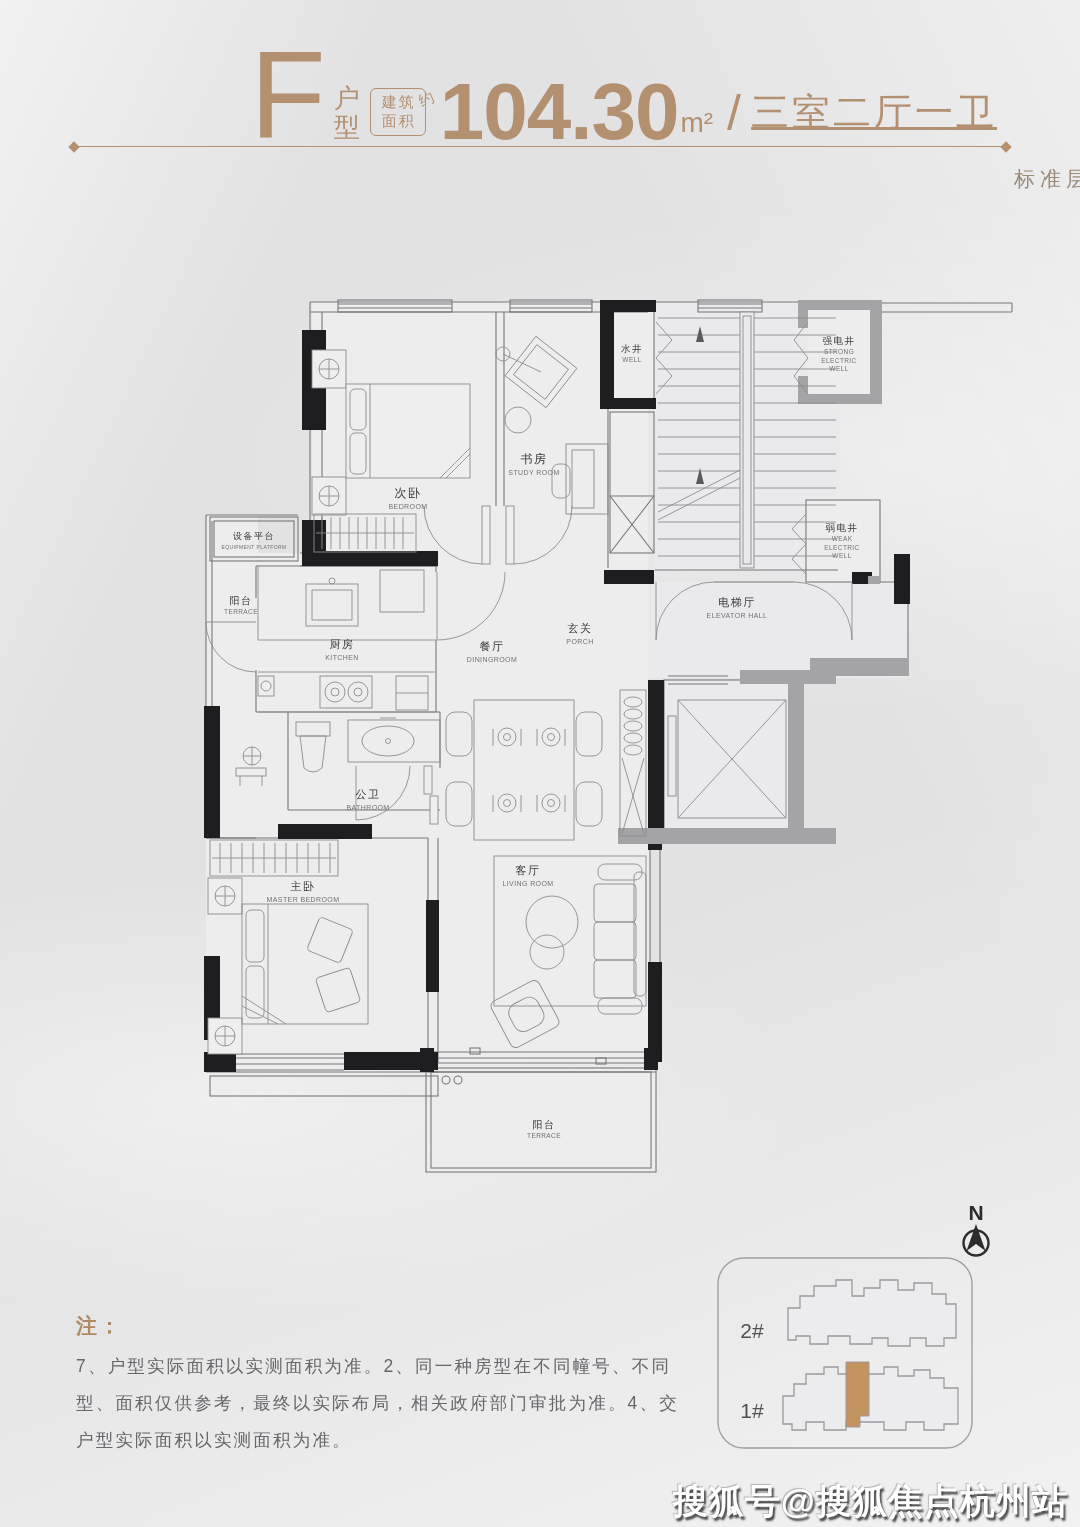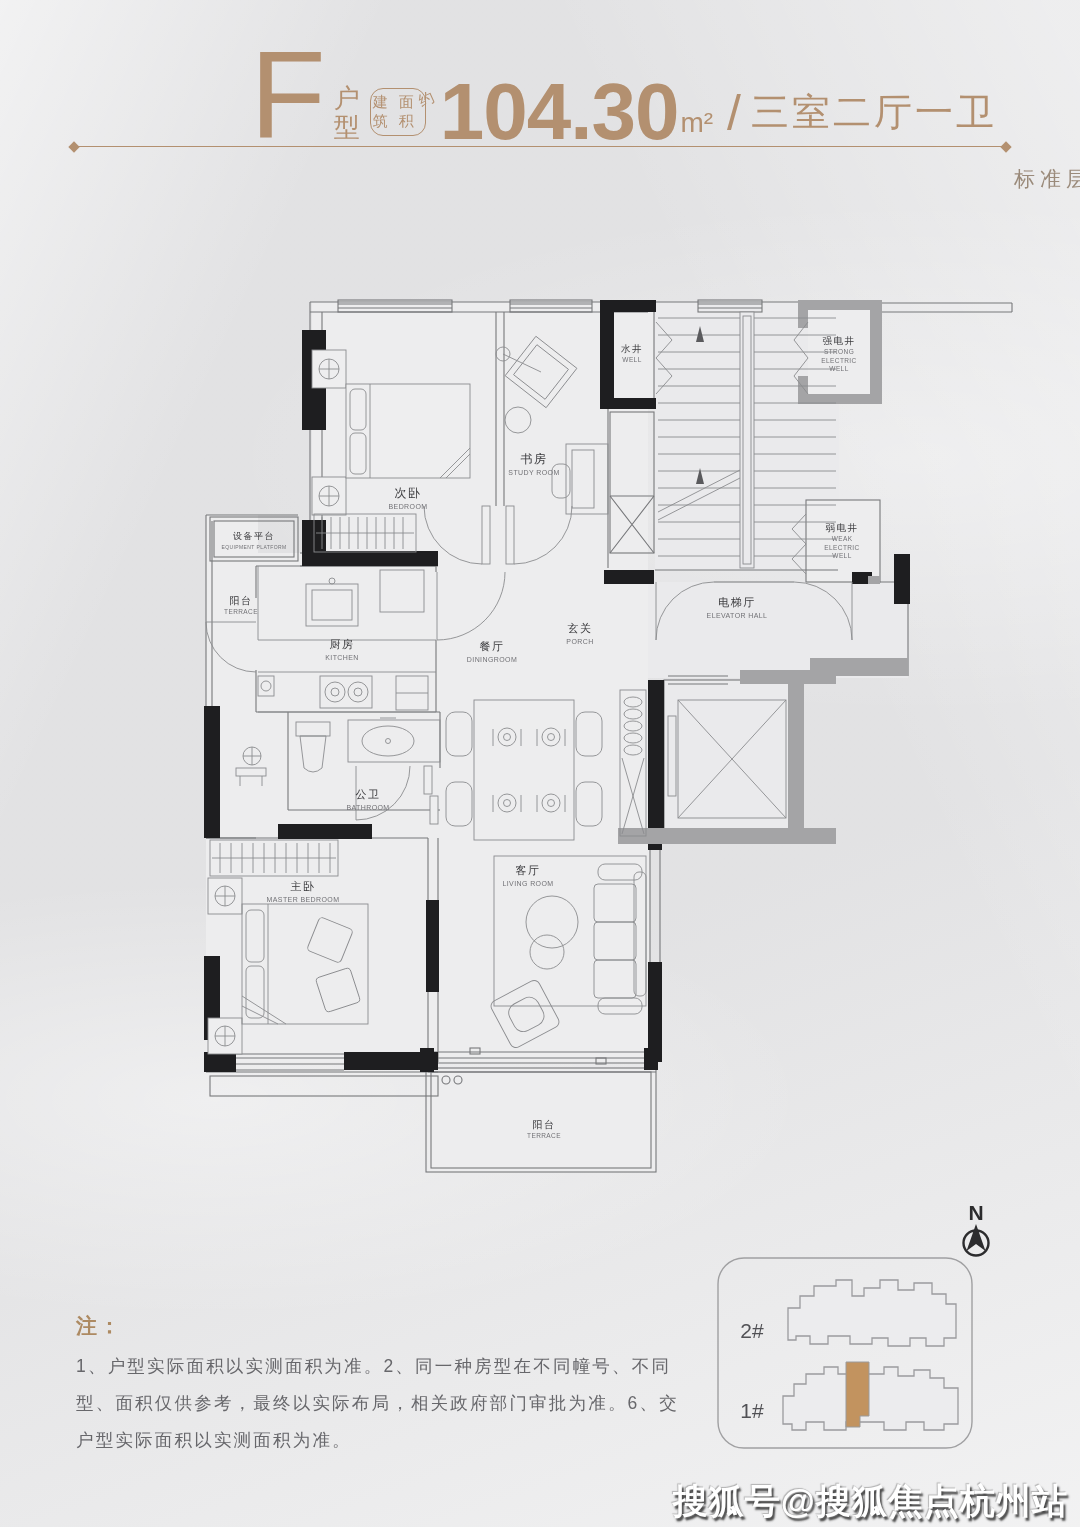--- a/index.html
+++ b/index.html
@@ -14,28 +14,28 @@
       linear-gradient(245deg, rgba(255,255,255,.4) 2%, rgba(255,255,255,0) 30%),
       radial-gradient(600px 220px at 20% 72%, rgba(255,255,255,.45), rgba(255,255,255,0)),
       radial-gradient(700px 260px at 85% 30%, rgba(255,255,255,.35), rgba(255,255,255,0)),
       linear-gradient(160deg, rgba(205,205,208,.25) 60%, rgba(255,255,255,.4) 100%);
   }
   
   .header{position:absolute;left:250px;top:26px;height:118px;display:flex;align-items:flex-end;z-index:3;}
   .f-letter{font-size:124px;line-height:.78;font-weight:500;color:#b39070;}
   .type-suffix{display:flex;flex-direction:column;color:#b39070;font-size:26px;line-height:1.12;margin:0 10px 2px 8px;font-weight:500;}
   .area-box-wrap{position:relative;margin:0 14px 8px 0;}
-  .area-box{width:52px;height:46px;border:1.5px solid #b39070;border-radius:13px;
-    display:flex;flex-direction:row;justify-content:center;align-items:center;
+  .area-box{width:52px;height:46px;border:1.5px solid #b39070;border-radius:6px;
+    display:flex;flex-direction:column;justify-content:center;align-items:center;
     color:#b39070;font-size:15px;line-height:1.25;letter-spacing:2px;padding-left:2px;}
   .approx{position:absolute;right:-8px;top:2px;color:#b39070;font-size:15px;transform:rotate(-24deg);background:transparent;}
   .big-num{font-size:80px;line-height:.8;color:#b39070;font-weight:700;letter-spacing:-1px;}
   .unit{font-size:28px;color:#b39070;margin:0 4px 5px 2px;}
   .slash{font-size:50px;color:#b39070;font-weight:300;margin:0 10px 2px 10px;}
-  .layout-label{font-size:38px;color:#b39070;letter-spacing:3px;margin-bottom:6px;font-weight:500;}
+  .layout-label{font-size:38px;color:#b39070;letter-spacing:3px;margin-bottom:6px;font-weight:500;text-decoration:underline;}
   .divider{position:absolute;left:72px;right:72px;top:146px;border-top:1.6px solid #b39070;z-index:3;}
   .divider .dia{position:absolute;top:-4.5px;width:8px;height:8px;background:#b39070;transform:rotate(45deg);}
   .divider .dia.left{left:-2px;} .divider .dia.right{right:-2px;}
   .floor-label{position:absolute;left:12px;width:100%;top:157px;text-align:right;
     font-size:21px;letter-spacing:5px;color:#9a8a7a;z-index:3;margin-top:8px;}
   
   .notes{position:absolute;left:76px;top:1312px;width:580px;z-index:3;}
   .notes-title{color:#ad8a62;font-size:21px;font-weight:bold;letter-spacing:2px;margin-bottom:8px;}
   .note-line{color:#67676b;font-size:17.5px;line-height:37px;letter-spacing:2.2px;white-space:nowrap;}
   
@@ -372,19 +372,19 @@
     <text class="kpl" x="752" y="1418" text-anchor="middle">1#</text>
     <path class="kp" d="M788,1340 V1308 H800 V1296 H814 V1286 H836 V1280 H852 V1296 H864 V1288 H880 V1280 H898 V1290 H914 V1283 H932 V1294 H946 V1304 H956 V1338 H944 V1346 H926 V1338 H910 V1346 H888 V1338 H872 V1344 H850 V1336 H828 V1344 H810 V1336 H796 V1340 Z"></path>
     <path class="kp" d="M783,1424 V1396 H794 V1384 H806 V1374 H824 V1367 H838 V1374 H884 V1367 H898 V1376 H914 V1370 H930 V1378 H944 V1388 H958 V1424 H944 V1430 H924 V1422 H906 V1430 H884 V1422 H846 V1430 H824 V1422 H806 V1430 H792 V1424 Z"></path>
     <path id="keyplan-highlight" d="M846,1362 H869 V1416 H860 V1427 H846 Z" stroke="#9a9a9c" stroke-width="1" fill="#c2935f"></path>
   </g>
 </svg>
 
 <div class="notes">
   <div class="notes-title">注：</div>
   <div id="note-lines">
-      <div class="note-line">1、户型实际面积以实测面积为准。2、同一种房型在不同幢号、不同</div>
-      <div class="note-line">型、面积仅供参考，最终以实际布局，相关政府部门审批为准。6、交</div>
+      <div class="note-line">7、户型实际面积以实测面积为准。2、同一种房型在不同幢号、不同</div>
+      <div class="note-line">型、面积仅供参考，最终以实际布局，相关政府部门审批为准。4、交</div>
       <div class="note-line">户型实际面积以实测面积为准。</div>
     </div>
 </div>
 
 <div class="watermark">搜狐号@搜狐焦点杭州站</div>
 
 </body></html>

